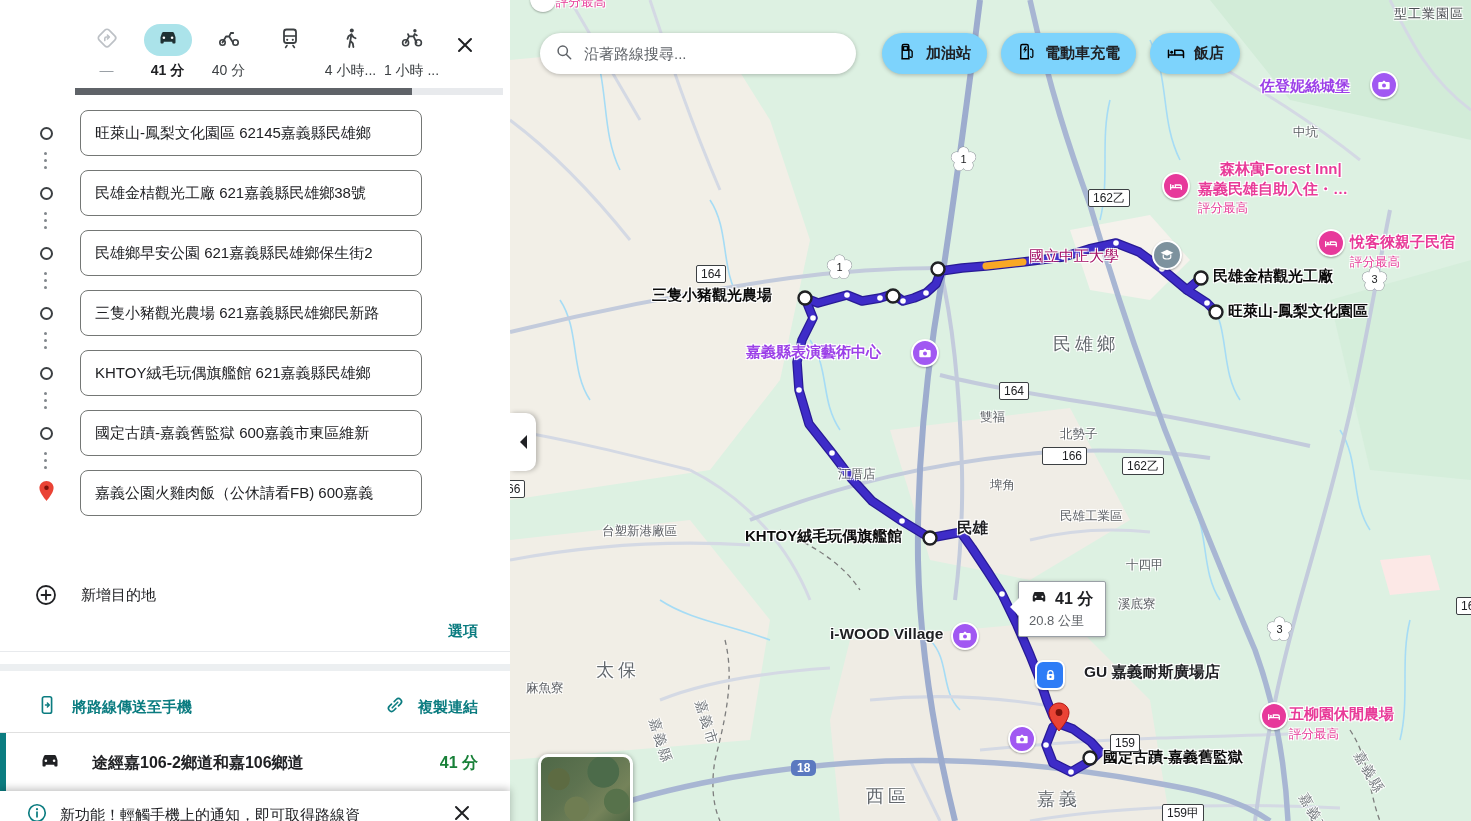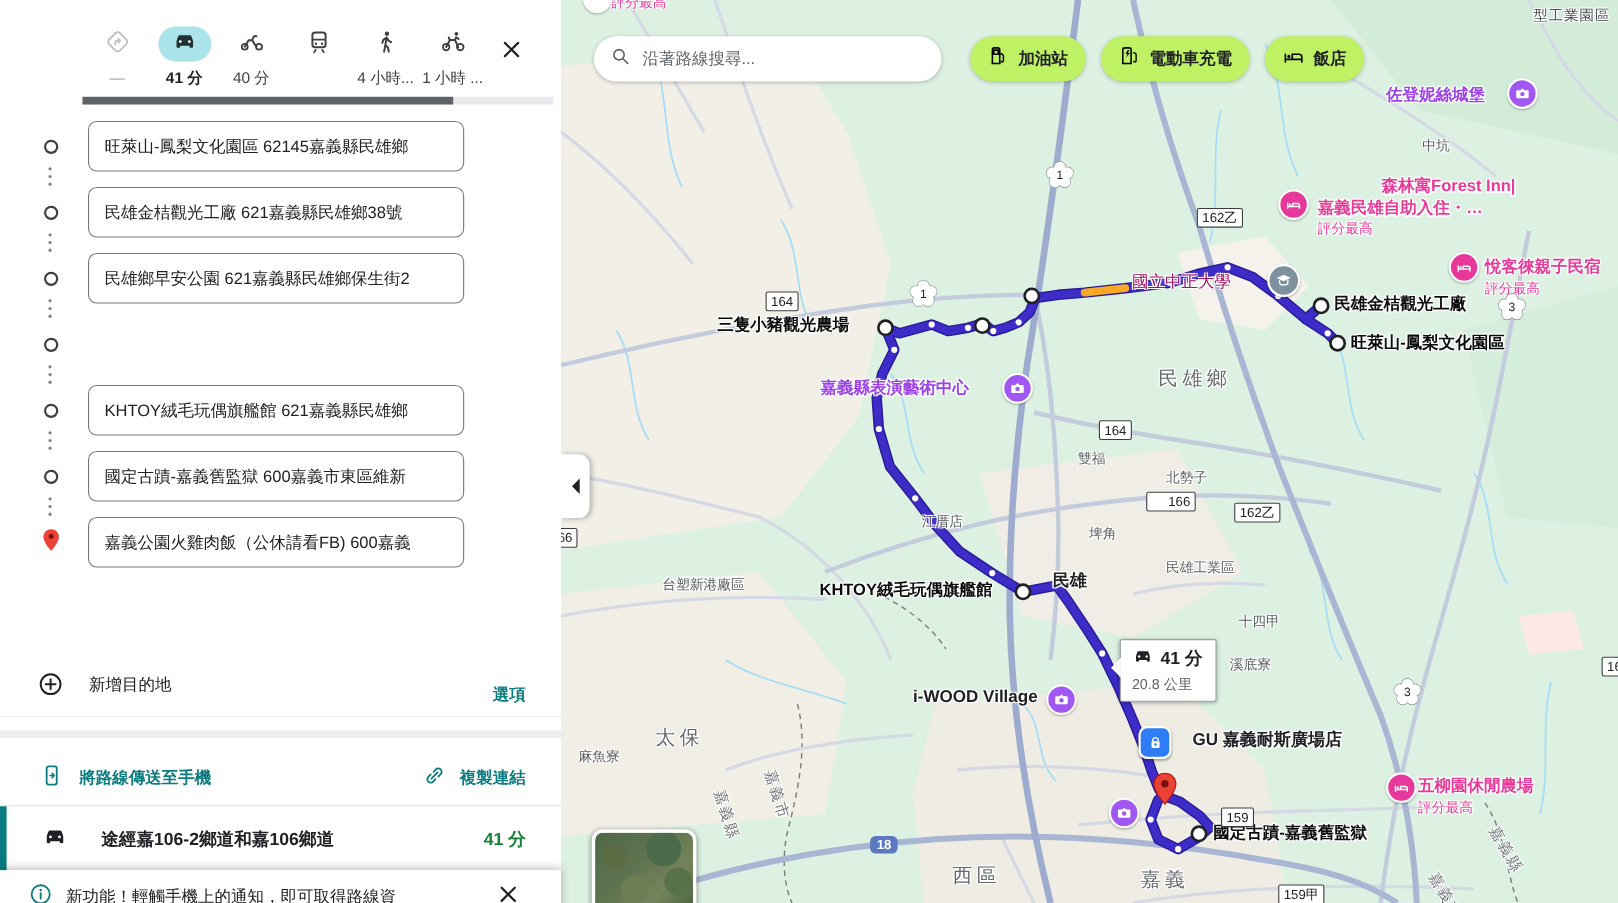--- a/index.html
+++ b/index.html
@@ -25,21 +25,21 @@
   #progress .done{height:7px;background:#5f6368;width:337px;}
 
   #wplist{position:absolute;left:0;top:103px;width:510px;}
   .wprow{position:relative;height:60px;}
   .wp-iconcell{position:absolute;left:33px;top:0;width:26px;height:60px;display:flex;align-items:center;justify-content:center;}
   .wp-circle{width:13px;height:13px;border:2px solid #3c4043;border-radius:50%;background:#fff;}
   .wp-dots{position:absolute;left:44px;top:49px;display:flex;flex-direction:column;gap:4px;z-index:2;}
   .wp-dots i{width:3px;height:3px;border-radius:50%;background:#80868b;}
   .wp-box{position:absolute;left:80px;top:7px;width:342px;height:46px;border:1px solid #747775;border-radius:8px;background:#fff;
           display:flex;align-items:center;padding:0 10px 0 14px;font-size:15px;color:#202124;white-space:nowrap;overflow:hidden;cursor:text;}
-  #adddest{position:absolute;left:0;top:602px;width:510px;height:40px;display:flex;align-items:center;cursor:pointer;}
+  #adddest{position:absolute;left:0;top:575px;width:510px;height:40px;display:flex;align-items:center;cursor:pointer;}
   #adddest .plus{margin-left:33px;width:26px;display:flex;justify-content:center;color:#202124;}
   #adddest .lbl{margin-left:22px;font-size:15px;color:#202124;}
   #optionsrow{position:absolute;left:0;top:616px;width:510px;height:36px;border-bottom:1px solid #e8eaed;}
   #options-link{position:absolute;right:32px;top:6px;font-size:15px;color:var(--accent);font-weight:bold;cursor:pointer;}
   #band1{position:absolute;left:0;top:664px;width:510px;height:7px;background:#eceff1;}
   #sendrow{position:absolute;left:0;top:684px;width:510px;height:46px;display:flex;align-items:center;}
   .sendgrp{display:flex;align-items:center;gap:14px;color:var(--accent);cursor:pointer;}
   #send-left{margin-left:36px;}
   #send-right{position:absolute;right:32px;display:flex;align-items:center;gap:12px;color:var(--accent);cursor:pointer;}
   .teal-label{font-size:15px;font-weight:bold;color:var(--accent);white-space:nowrap;}
@@ -78,21 +78,21 @@
   .poi.bag{width:30px;height:30px;background:#2e7cf6;border-radius:8px;}
   #tooltip{position:absolute;left:508px;top:581px;background:#fff;border:1px solid #9aa0a6;border-radius:2px;box-shadow:0 1px 4px rgba(0,0,0,.3);padding:5px 12px 6px 10px;z-index:12;}
   #tooltip:before{content:"";position:absolute;left:-9px;top:16px;border:9px solid transparent;border-right-color:#fff;border-left:none;}
   #tooltip .l1{display:flex;align-items:center;gap:6px;font-size:16px;font-weight:bold;color:#202124;white-space:nowrap;}
   #tooltip .l2{font-size:13px;color:#5f6368;margin-top:1px;white-space:nowrap;}
   #searchbar{position:absolute;left:30px;top:33px;width:316px;height:41px;background:#fff;border-radius:21px;box-shadow:0 1px 4px rgba(0,0,0,.25);display:flex;align-items:center;z-index:20;}
   #searchbar .mag{margin-left:14px;color:#5f6368;}
   #searchbar input{border:none;outline:none;margin-left:10px;font-size:15px;color:#202124;width:250px;background:transparent;}
   #searchbar input::placeholder{color:#5f6368;}
   #chips{position:absolute;left:372px;top:33px;display:flex;gap:14px;z-index:20;}
-  .chip{height:41px;background:#bef264;border-radius:21px;box-shadow:0 1px 4px rgba(0,0,0,.25);display:flex;align-items:center;padding:0 16px;gap:8px;cursor:pointer;}
+  .chip{height:41px;background:#7dd3fc;border-radius:21px;box-shadow:0 1px 4px rgba(0,0,0,.25);display:flex;align-items:center;padding:0 16px;gap:8px;cursor:pointer;}
   .chip .clbl{font-size:15px;font-weight:bold;color:#202124;white-space:nowrap;}
   #collapse{position:absolute;left:0;top:413px;width:26px;height:58px;background:#fff;border-radius:0 10px 10px 0;box-shadow:2px 0 5px rgba(0,0,0,.25);display:flex;align-items:center;justify-content:center;cursor:pointer;z-index:25;}
   #collapse .tri{width:0;height:0;border:7px solid transparent;border-right-color:#202124;border-left:none;}
   #satthumb{position:absolute;left:28px;top:754px;width:95px;height:80px;border-radius:10px;border:3px solid #fff;box-shadow:0 1px 5px rgba(0,0,0,.4);z-index:25;cursor:pointer;
     background:
       radial-gradient(circle at 20% 30%, #5d6b42 0 12%, transparent 13%),
       radial-gradient(circle at 70% 20%, #4c6b4a 0 18%, transparent 19%),
       radial-gradient(circle at 40% 70%, #6f7d52 0 16%, transparent 17%),
       radial-gradient(circle at 85% 60%, #57724b 0 14%, transparent 15%),
       linear-gradient(135deg,#4f6847 0%,#5e7350 40%,#75835a 70%,#44603f 100%);}
@@ -269,21 +269,21 @@
             <rect x="6.8" y="9.8" width="10.4" height="8.4" rx="1.6" fill="#fff"></rect>
             <circle cx="12" cy="14" r="1.6" fill="#2e7cf6"></circle>
           </svg>
         </div>
       </div>
   <div id="label-layer">
         <div class="mlabel k-pinkSub" style="left: 46px; top: -6px;">評分最高</div>
         <div class="mlabel k-place" style="left: 884px; top: 5px;">型工業園區</div>
         <div class="mlabel k-purple" style="left: 750px; top: 77px;">佐登妮絲城堡</div>
         <div class="mlabel k-placeSm" style="left: 783px; top: 124px;">中坑</div>
-        <div class="mlabel k-pink" style="left: 724px; top: 160px; padding-left: 22px;">森林寓Forest Inn|</div>
+        <div class="mlabel k-pink" style="left: 688px; top: 160px; padding-left: 22px;">森林寓Forest Inn|</div>
         <div class="mlabel k-pink" style="left: 688px; top: 180px;">嘉義民雄自助入住・…</div>
         <div class="mlabel k-pinkSub" style="left: 688px; top: 200px;">評分最高</div>
         <div class="mlabel k-pink" style="left: 840px; top: 233px;">悅客徠親子民宿</div>
         <div class="mlabel k-pinkSub" style="left: 840px; top: 254px;">評分最高</div>
         <div class="mlabel k-uni" style="left: 519px; top: 247px;">國立中正大學</div>
         <div class="mlabel k-stop" style="left: 703px; top: 267px;">民雄金桔觀光工廠</div>
         <div class="mlabel k-stop" style="left: 718px; top: 302px;">旺萊山-鳳梨文化園區</div>
         <div class="mlabel k-stop" style="left: 142px; top: 286px;">三隻小豬觀光農場</div>
         <div class="mlabel k-purple" style="left: 236px; top: 343px;">嘉義縣表演藝術中心</div>
         <div class="mlabel k-district" style="left: 543px; top: 332px;">民雄鄉</div>
@@ -562,20 +562,21 @@
         </div>
         <div class="wprow">
           <div class="wp-iconcell">
             <span class="wp-circle"></span>
           </div>
     <div class="wp-dots">
             <i></i>
             <i></i>
             <i></i>
           </div>
+    <div class="wp-box">三隻小豬觀光農場 621嘉義縣民雄鄉民新路</div>
         </div>
         <div class="wprow">
           <div class="wp-iconcell">
             <span class="wp-circle"></span>
           </div>
     <div class="wp-dots">
             <i></i>
             <i></i>
             <i></i>
           </div>

